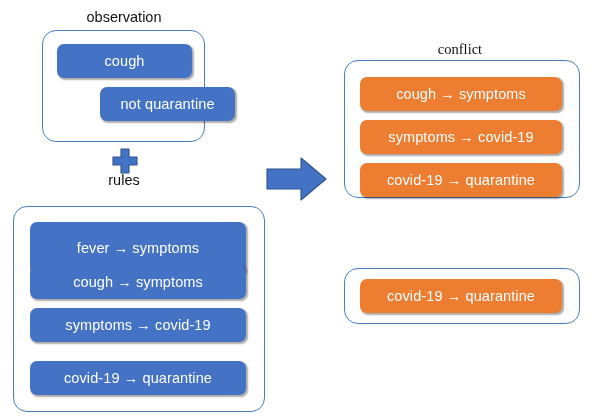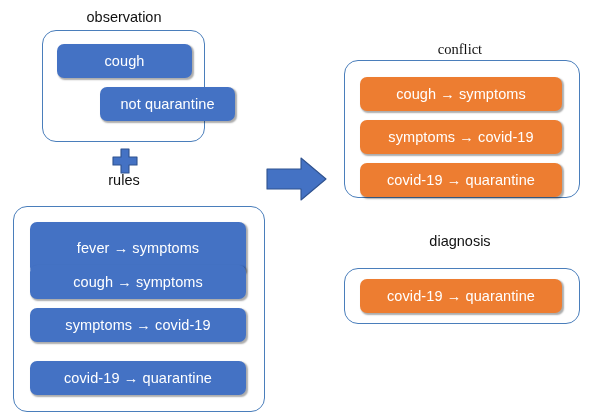--- a/index.html
+++ b/index.html
@@ -109,19 +109,18 @@
   <div class="caption" style="left:380px; top:40px; width:160px;font-family:Liberation Serif, serif;">conflict</div>
 
   <div class="group" style="left:344px; top:60px; width:236px; height:138px;"></div>
 
   <div class="pill orange" style="left:360px; top:77px; width:202px; height:34px;">cough → symptoms</div>
 
   <div class="pill orange" style="left:360px; top:120px; width:202px; height:34px;">symptoms → covid-19</div>
 
   <div class="pill orange" style="left:360px; top:163px; width:202px; height:34px;">covid-19 → quarantine</div>
 
-  <div class="caption" style="left:380px; top:232px; width:160px;">diagnosis</div>
 
   <div class="group" style="left:344px; top:268px; width:236px; height:56px;"></div>
 
   <div class="pill orange" style="left:360px; top:279px; width:202px; height:34px;">covid-19 → quarantine</div>
 
 </div>
 
 </body></html>

